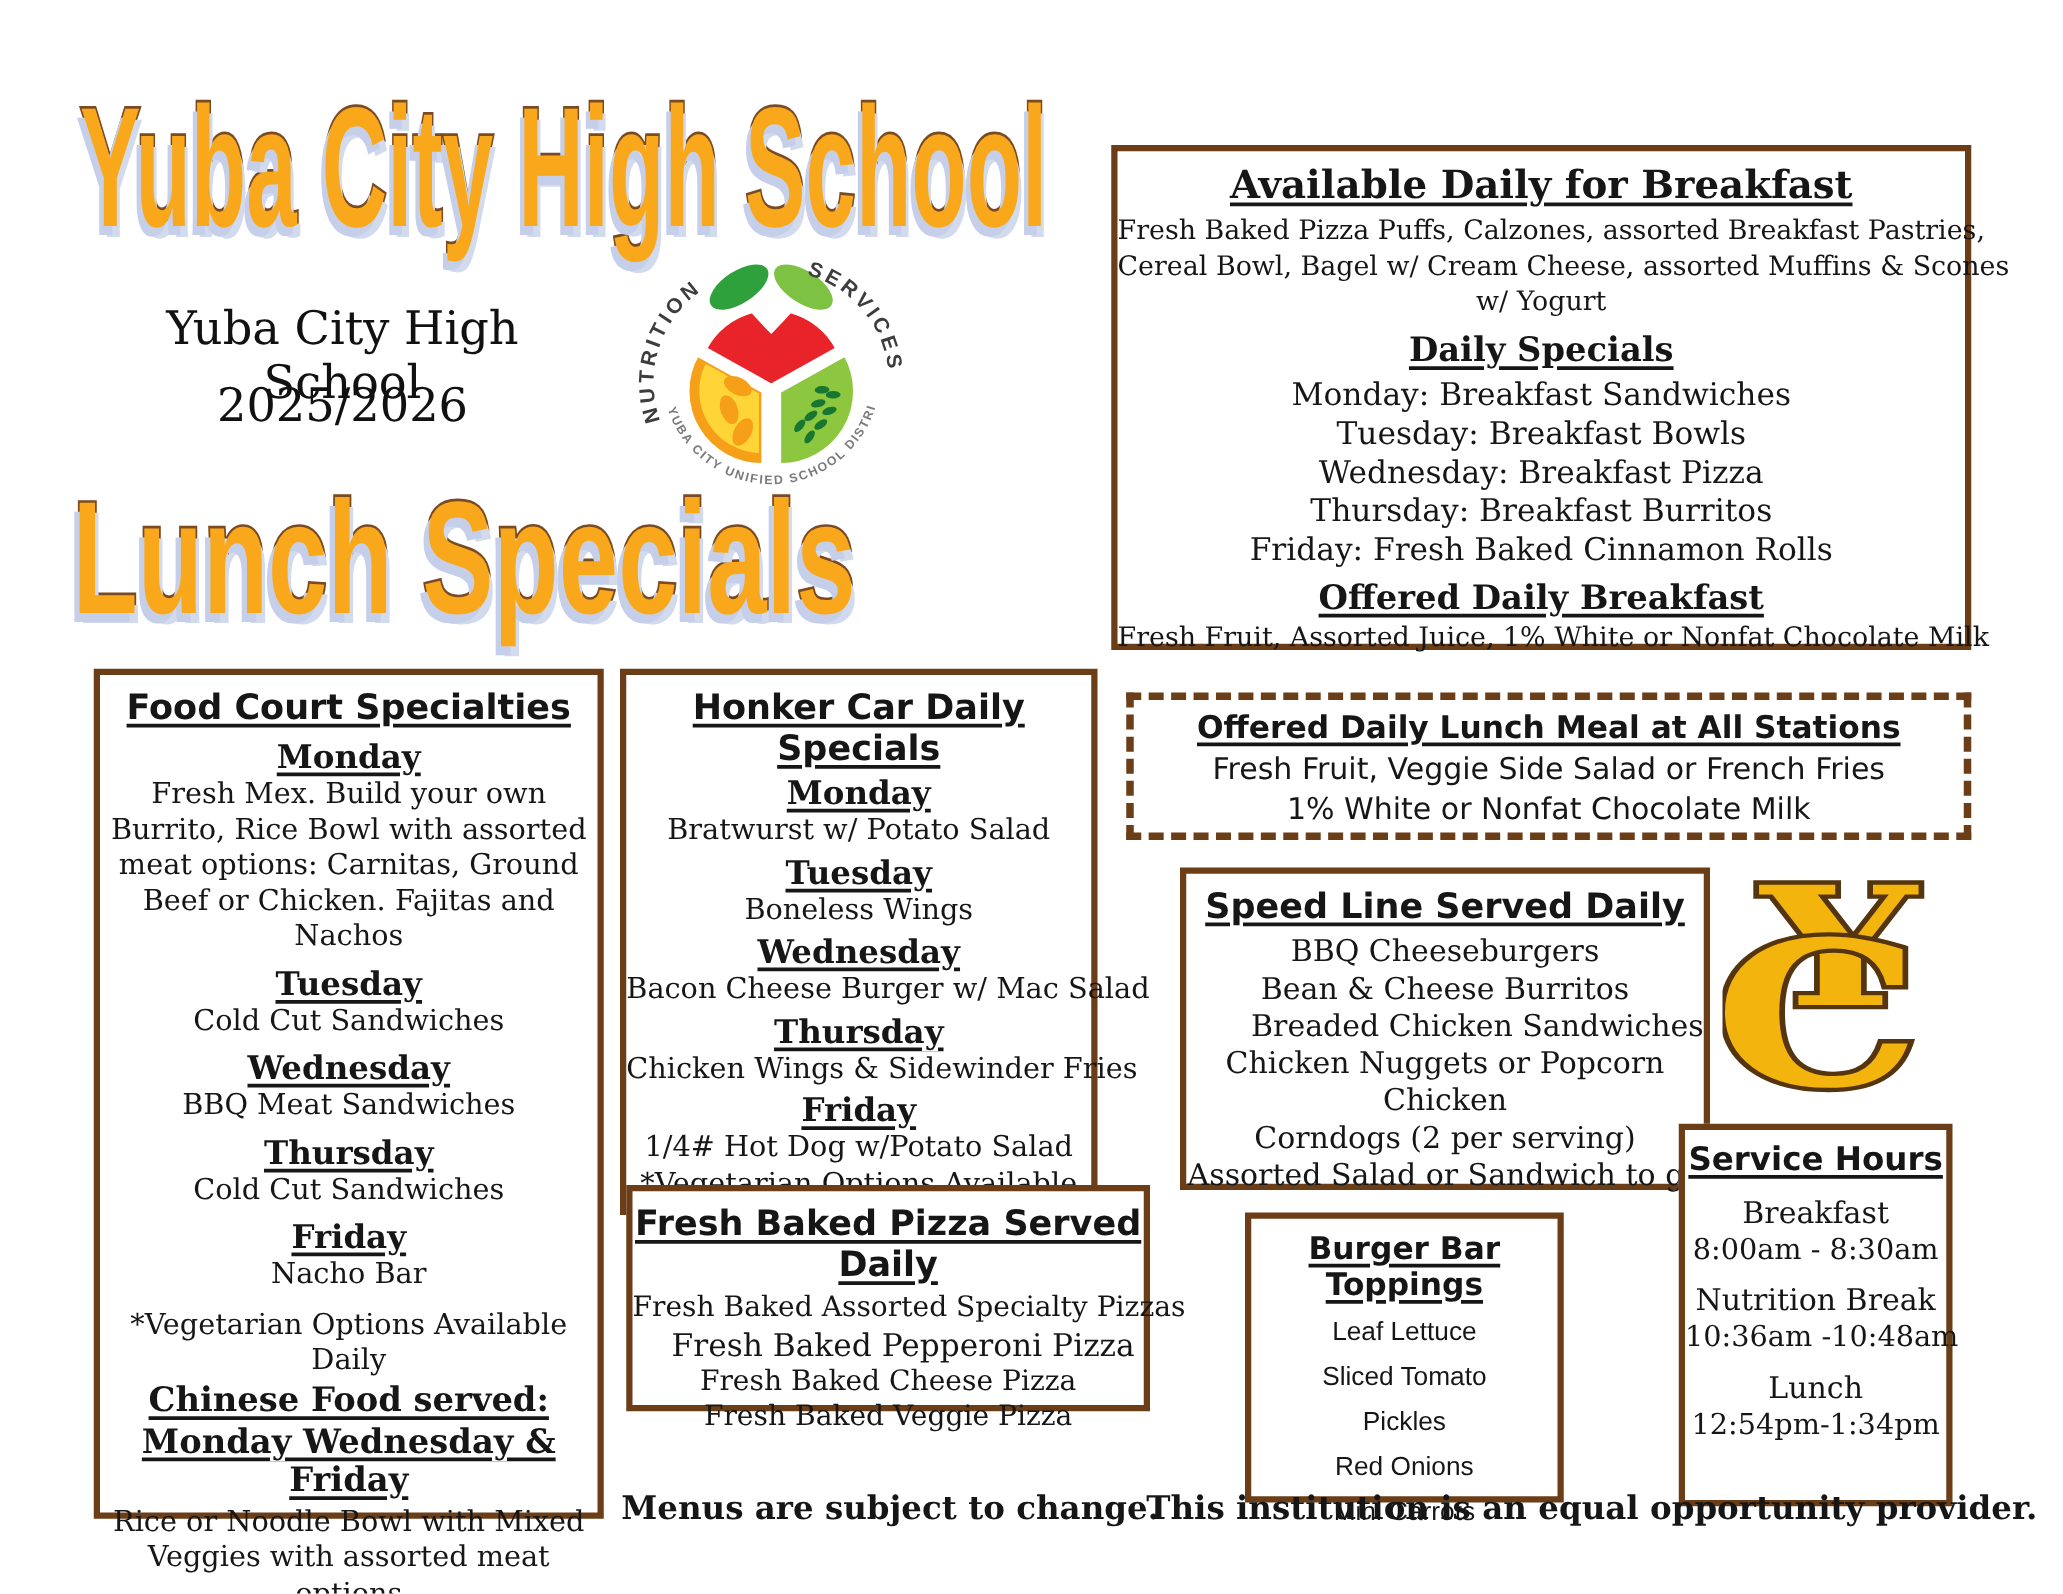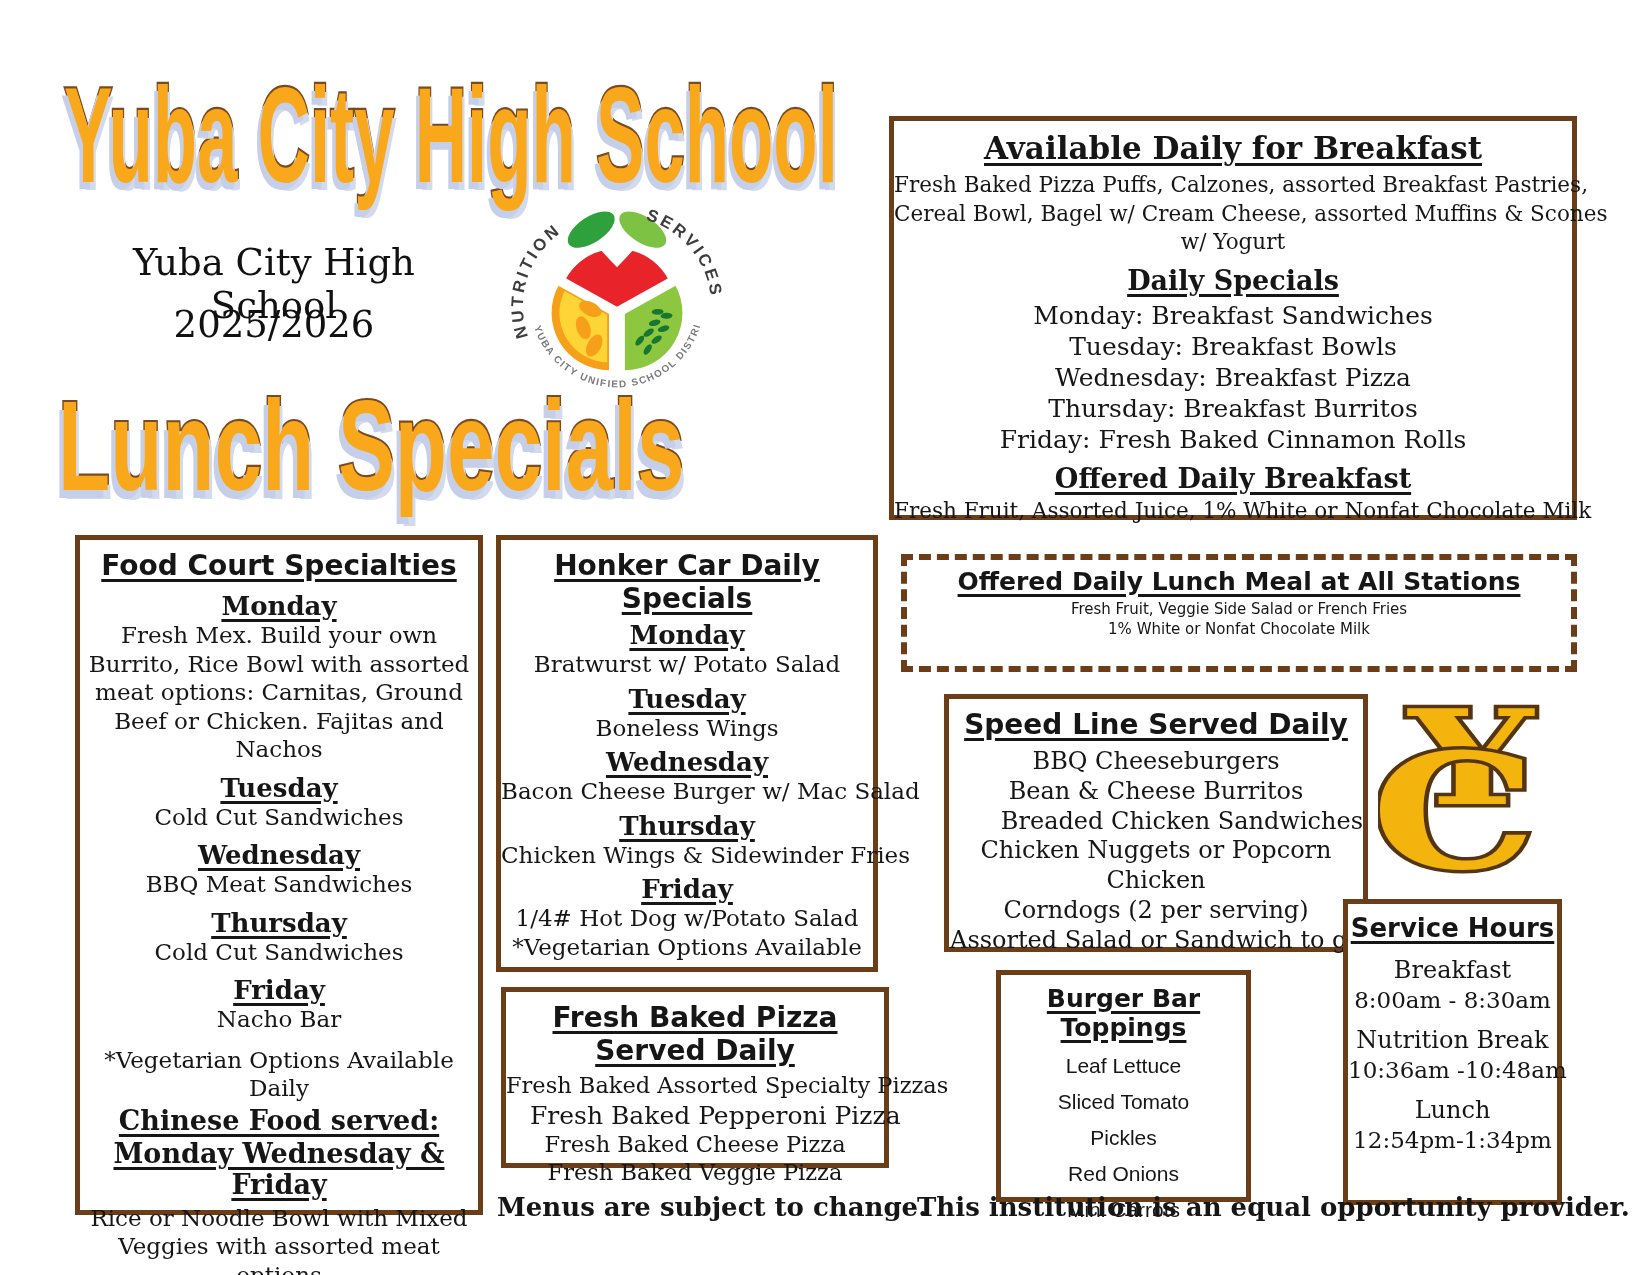--- a/index.html
+++ b/index.html
@@ -33,25 +33,25 @@
   .line25{font-size:25px;line-height:1.24;}
   .intro{font-size:21.5px;line-height:1.33;white-space:nowrap;}
   .nowrap{white-space:nowrap;}
   .pad{padding-top:9px;}
   
   .breakfast{left:889px;top:116px;width:688px;height:404px;}
   .foodcourt{left:75px;top:535px;width:408px;height:680px;}
   .honker{left:496px;top:535px;width:382px;height:437px;}
   .lunchmeal{left:901px;top:554px;width:676px;height:118px;padding-top:7px;}
   .speedline{left:944px;top:694px;width:424px;height:258px;}
-  .pizza{left:501px;top:987px;width:388px;height:181px;}
+  .pizza{left:501px;top:948px;width:419px;height:181px;}
   .burger{left:996px;top:970px;width:255px;height:232px;}
   .service{left:1343px;top:899px;width:219px;height:306px;}
   .comic-title{font-size:28px;}
-  .comic-line{font-family:"DejaVu Sans", sans-serif;font-size:15px;line-height:1.32;font-weight:500;}
+  .comic-line{font-family:"DejaVu Sans", sans-serif;font-size:24px;line-height:1.32;font-weight:500;}
   .sans-item{font-family:"Liberation Sans", sans-serif;font-size:21px;margin-top:12px;}
   .svc-label{font-size:24px;font-weight:400;margin-top:13px;}
   .svc-time{font-size:23px;margin-top:3px;white-space:nowrap;}
   .footer-text{position:absolute;top:1192px;font-size:26px;font-weight:700;white-space:nowrap;}
   .footer-left{left:497px;}
   .footer-right{left:917px;}
   .ns-logo{position:absolute;left:503px;top:194px;}
   .yc-logo{position:absolute;left:1378px;top:688px;}
 </style>
 </head>

